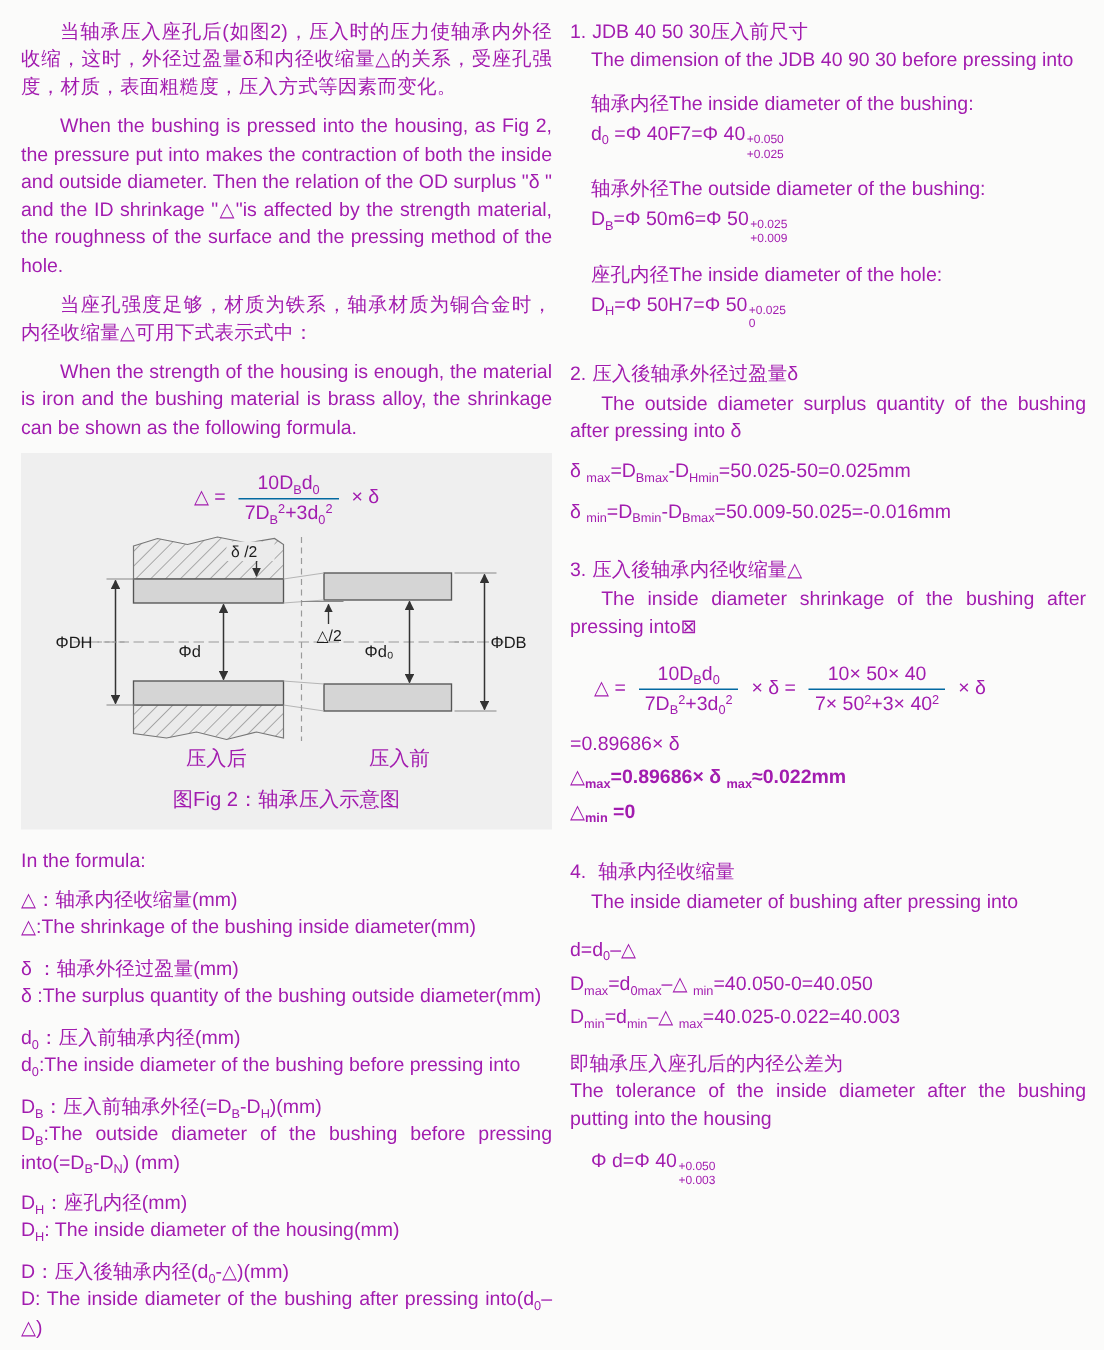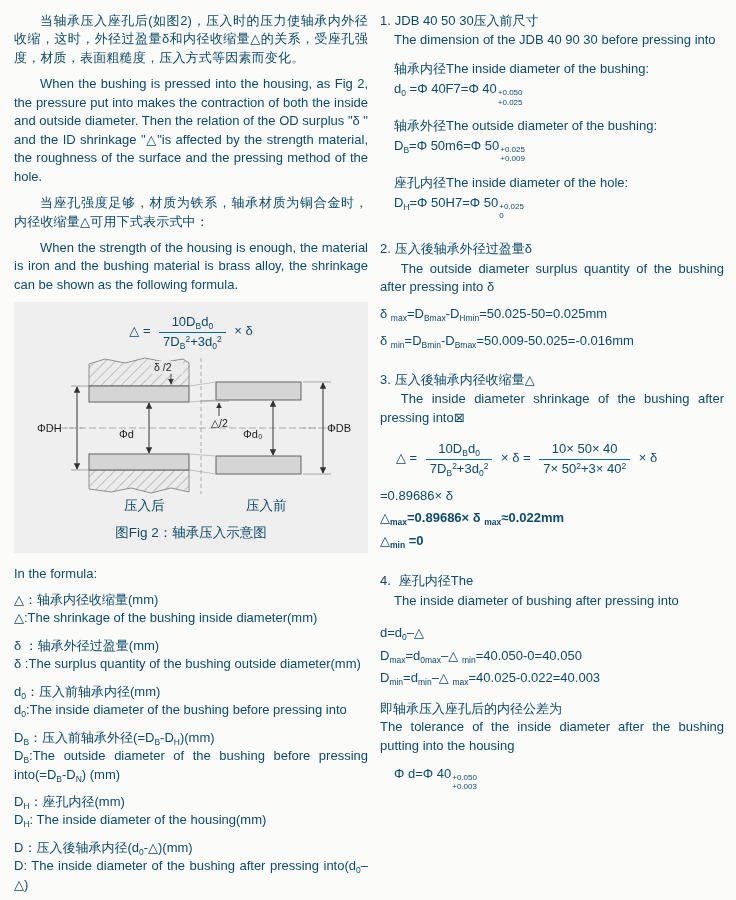--- a/index.html
+++ b/index.html
@@ -1,18 +1,18 @@
 <!DOCTYPE html>
 <html><head>
 <meta charset="utf-8">
 <style>
   html,body{margin:0;padding:0;background:#fbfbfa;}
   .page{
     width:736px;height:900px;box-sizing:border-box;
-    background:#fbfbfa;color:#0c4a6e;
+    background:#fbfbfa;color:#a21caf;
     font-family:"Liberation Sans","DejaVu Sans",sans-serif;
     font-size:13px;line-height:1.42;
     display:flex;gap:12px;padding:12px 12px 8px 14px;overflow:hidden;
   }
   .col{box-sizing:border-box;}
   .col.left{width:354px;flex:none;}
   .col.right{width:344px;flex:none;}
   p{margin:0 0 8px 0;text-align:justify;}
   .ind{text-indent:2em;}
   .ind1{text-indent:1.6em;}
@@ -231,21 +231,21 @@
             <span class="num">10× 50× 40</span>
             <span class="den">7× 50<span class="sup">2</span>+3× 40<span class="sup">2</span></span>
           </span> × δ</div>
       <div class="fline r-ind3 res-line">=0.89686× δ</div>
       <div class="fline r-ind2 res-line">△<span class="sub">max</span>=0.89686× δ <span class="sub">max</span>≈0.022mm</div>
       <div class="fline r-ind2 res-line">△<span class="sub">min</span> =0</div>
     </div>
 
     <div class="sec" style="margin-top:22px;">
       <div class="sec-title">
-        <span class="num">4.</span><span style="margin-left:4px;">座孔内径The</span>
+        <span class="num">4.</span><span style="margin-left:4px;">轴承内径收缩量</span>
       </div>
       <p class="en r-ind1" style="margin-bottom:14px;">The inside diameter of bushing after pressing into</p>
       <div class="fline res-line">d=d<span class="sub">0</span>–△</div>
       <div class="fline res-line">D<span class="sub">max</span>=d<span class="sub">0max</span>–△ <span class="sub">min</span>=40.050-0=40.050</div>
       <div class="fline res-line">D<span class="sub">min</span>=d<span class="sub">min</span>–△ <span class="sub">max</span>=40.025-0.022=40.003</div>
       <p class="note" style="margin-bottom:0;">即轴承压入座孔后的内径公差为</p>
       <p class="en" style="margin-bottom:10px;">The tolerance of the inside diameter after the bushing putting into the housing</p>
       <div class="fline r-ind1">Φ d=Φ 40<span class="stack">
             <span>+0.050</span>
             <span>+0.003</span>

